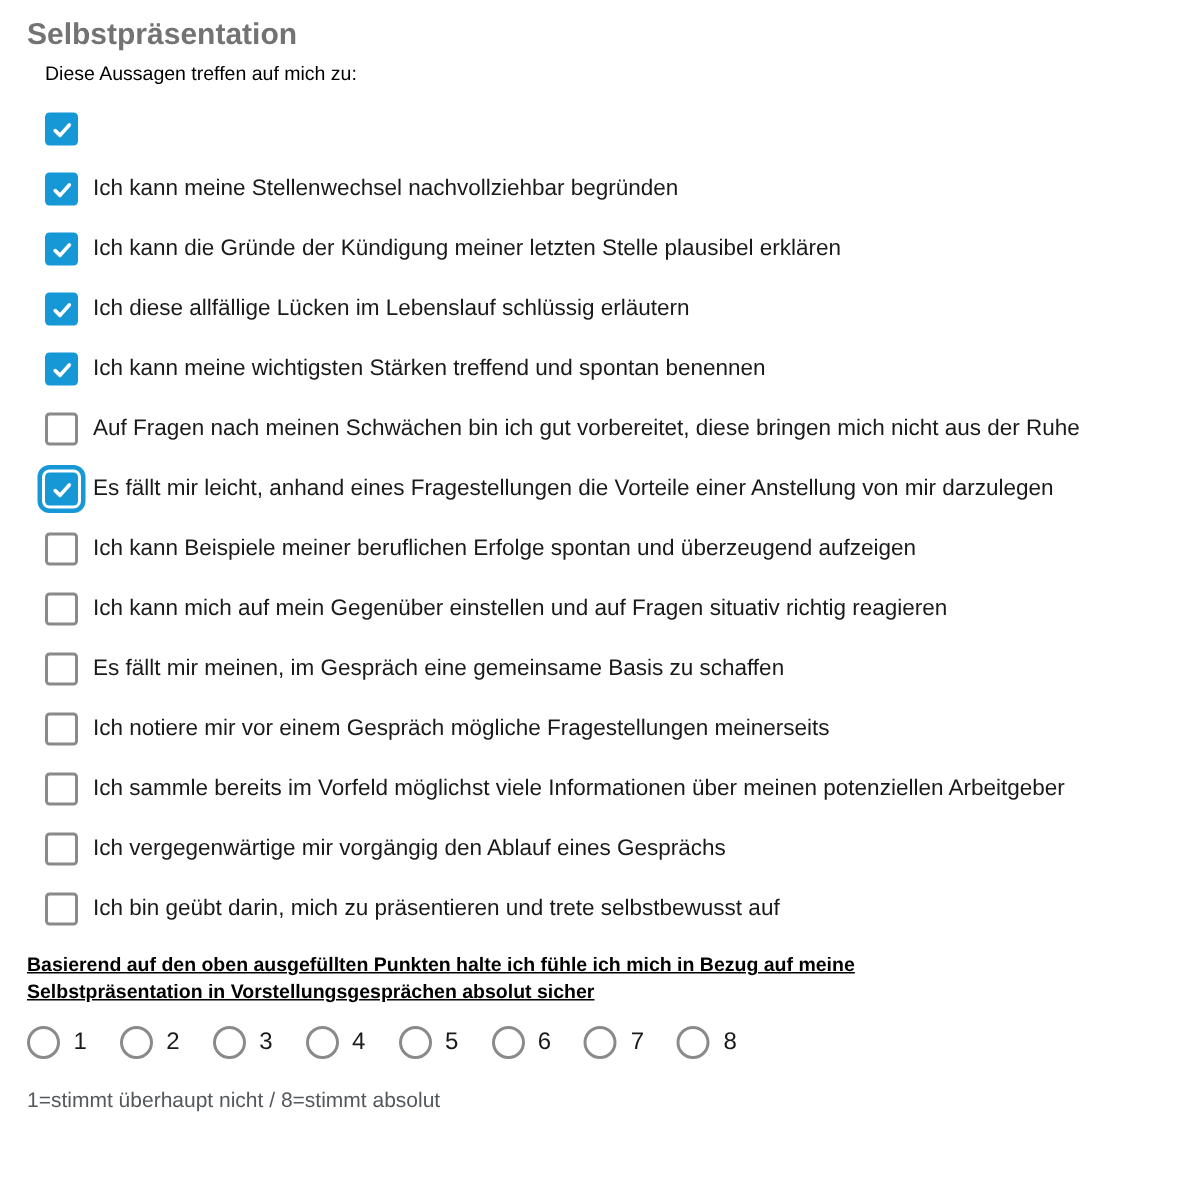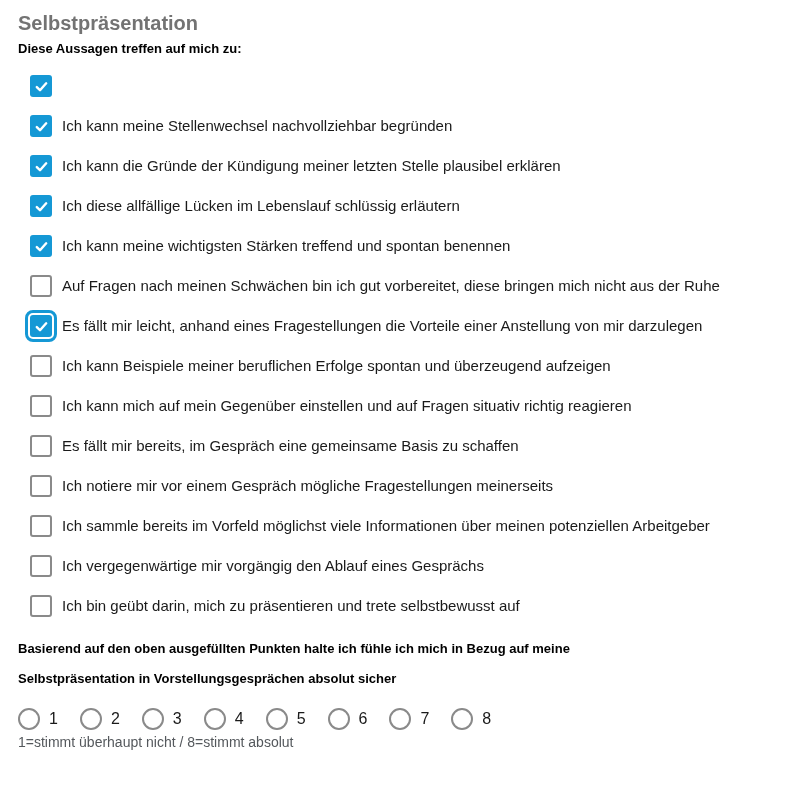--- a/index.html
+++ b/index.html
@@ -19,23 +19,23 @@
     overflow:hidden;
   }
   .page-title{
     font-size:20px;
     font-weight:800;
     letter-spacing:0;
     color:#737373;
     margin-bottom:6px;
   }
   .subtitle{
-    margin-left:0;
+    margin-left:12px;
     font-size:13px;
-    font-weight:700;
+    font-weight:400;
     color:#000;
   }
   .checklist{
     margin-left:12px;
     margin-top:16px;
   }
   .check-row{
     display:flex;
     align-items:flex-start;
     gap:10px;
@@ -70,23 +70,24 @@
     line-height:28px;
     max-width:706px;
     cursor:pointer;
   }
   .rating-section{
     margin-top:14px;
   }
   .rating-question{
     font-size:13px;
     font-weight:700;
-    line-height:30px;
+    line-height:18px;
     max-width:672px;
     color:#000;
+    text-decoration:underline;
   }
   .radio-row{
     display:flex;
     align-items:center;
     gap:22px;
     margin-top:14px;
   }
   .radio-option{
     display:flex;
     align-items:center;
@@ -100,21 +101,21 @@
     background:#fff;
     cursor:pointer;
     flex:0 0 22px;
   }
   .radio-label{
     font-size:16px;
     line-height:22px;
     cursor:pointer;
   }
   .footnote{
-    margin-top:4px;
+    margin-top:19px;
     font-size:14px;
     color:var(--footnote);
   }
 </style>
 </head>
 <body>
 
 <h1 class="page-title">Selbstpräsentation</h1>
 <div class="subtitle">Diese Aussagen treffen auf mich zu:</div>
 
@@ -190,21 +191,21 @@
     <span class="checkbox" role="checkbox" aria-checked="false">
       
     </span>
     <span class="check-label">Ich kann mich auf mein Gegenüber einstellen und auf Fragen situativ richtig reagieren</span>
   </div>
 
   <div class="check-row">
     <span class="checkbox" role="checkbox" aria-checked="false">
       
     </span>
-    <span class="check-label">Es fällt mir bereits, im Gespräch eine gemeinsame Basis zu schaffen</span>
+    <span class="check-label">Es fällt mir meinen, im Gespräch eine gemeinsame Basis zu schaffen</span>
   </div>
 
   <div class="check-row">
     <span class="checkbox" role="checkbox" aria-checked="false">
       
     </span>
     <span class="check-label">Ich notiere mir vor einem Gespräch mögliche Fragestellungen meinerseits</span>
   </div>
 
   <div class="check-row">

